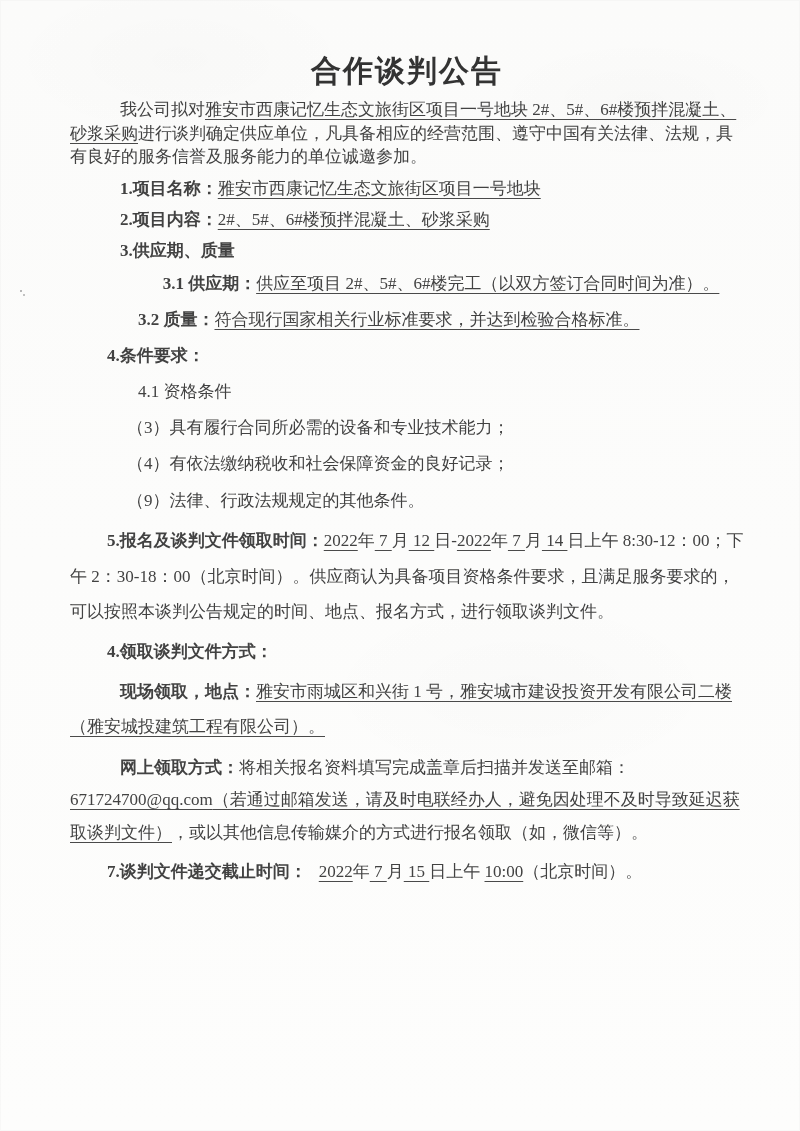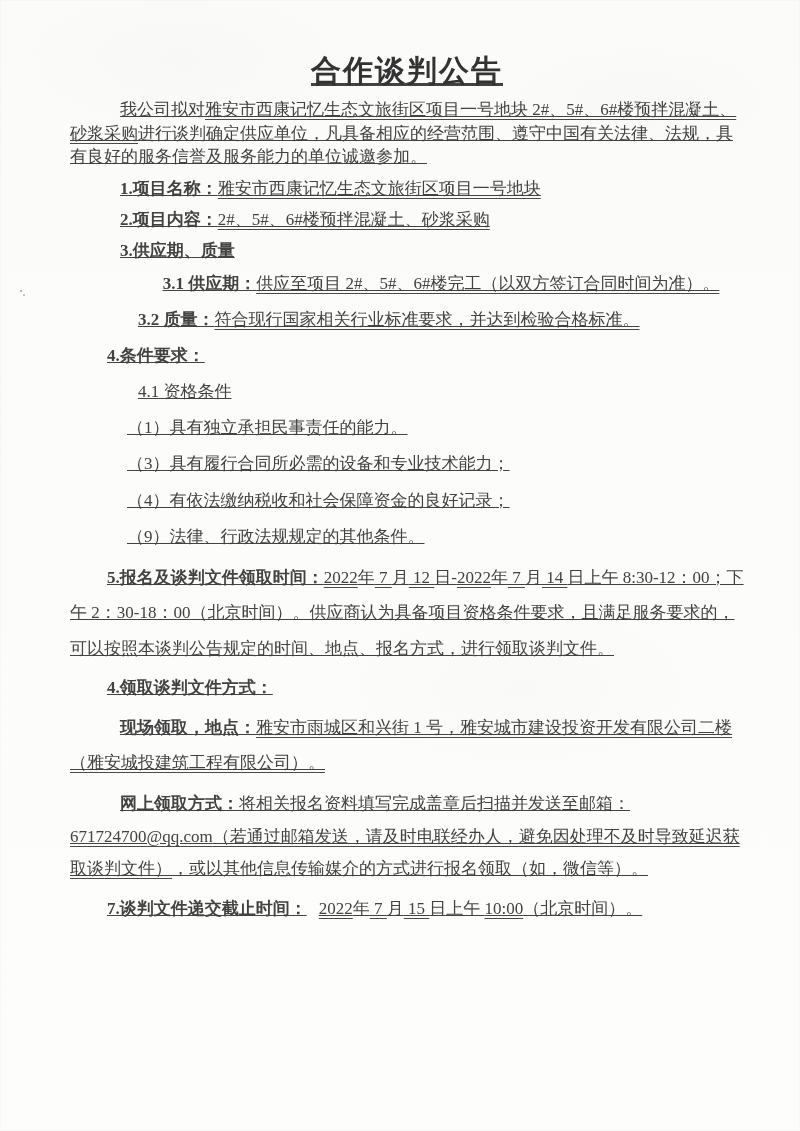--- a/index.html
+++ b/index.html
@@ -16,21 +16,20 @@
       radial-gradient(260px 120px at 180px 60px, rgba(0,0,0,0.012), transparent 70%),
       radial-gradient(300px 140px at 520px 690px, rgba(0,0,0,0.010), transparent 70%),
       linear-gradient(#fbfbfa, #fdfdfc);
     box-shadow: inset 0 0 0 1px rgba(0,0,0,0.02);
   }
   .content {
     position: absolute; left: 62px; right: 48px; top: 0;
     color: #424242;
     font-size: 17px;
     line-height: 23px;
-    text-decoration: underline;
   }
   .title {
     margin: 52px 0 0 0;
     text-align: center;
     font-size: 30px;
     line-height: 38px;
     font-weight: 700;
     letter-spacing: 2px;
     color: #333333;
   }
@@ -83,21 +82,20 @@
     <p class="para p-item3"><span class="b">3.供应期、质量</span></p>
 
     <p class="para p-item3-1"><span class="b">3.1 供应期：</span><span class="u">供应至项目 2#、5#、6#楼完工（以双方签订合同时间为准）。</span></p>
 
     <p class="para p-item3-2"><span class="b">3.2 质量：</span><span class="u">符合现行国家相关行业标准要求，并达到检验合格标准。</span></p>
 
     <p class="para p-item4"><span class="b">4.条件要求：</span></p>
 
     <p class="para p-item4-1">4.1 资格条件</p>
 
-    <p class="para condition">（1）具有独立承担民事责任的能力。</p>
     <p class="para condition">（3）具有履行合同所必需的设备和专业技术能力；</p>
     <p class="para condition">（4）有依法缴纳税收和社会保障资金的良好记录；</p>
     <p class="para condition">（9）法律、行政法规规定的其他条件。</p>
 
     <p class="para p-item5"><span class="b">5.报名及谈判文件领取时间：</span><span class="u">2022</span><span>年</span><span class="u">&nbsp;7&nbsp;</span><span>月</span><span class="u">&nbsp;12&nbsp;</span><span>日-</span><span class="u">2022</span><span>年</span><span class="u">&nbsp;7&nbsp;</span><span>月</span><span class="u">&nbsp;14&nbsp;</span><span>日上午 8:30-12：00；下午 2：30-18：00（北京时间）。供应商认为具备项目资格条件要求，且满足服务要求的，可以按照本谈判公告规定的时间、地点、报名方式，进行领取谈判文件。</span></p>
 
     <p class="para p-item6"><span class="b">4.领取谈判文件方式：</span></p>
 
     <p class="para p-onsite"><span class="b">现场领取，地点：</span><span class="u">雅安市雨城区和兴街 1 号，雅安城市建设投资开发有限公司二楼（雅安城投建筑工程有限公司）。</span></p>
 

